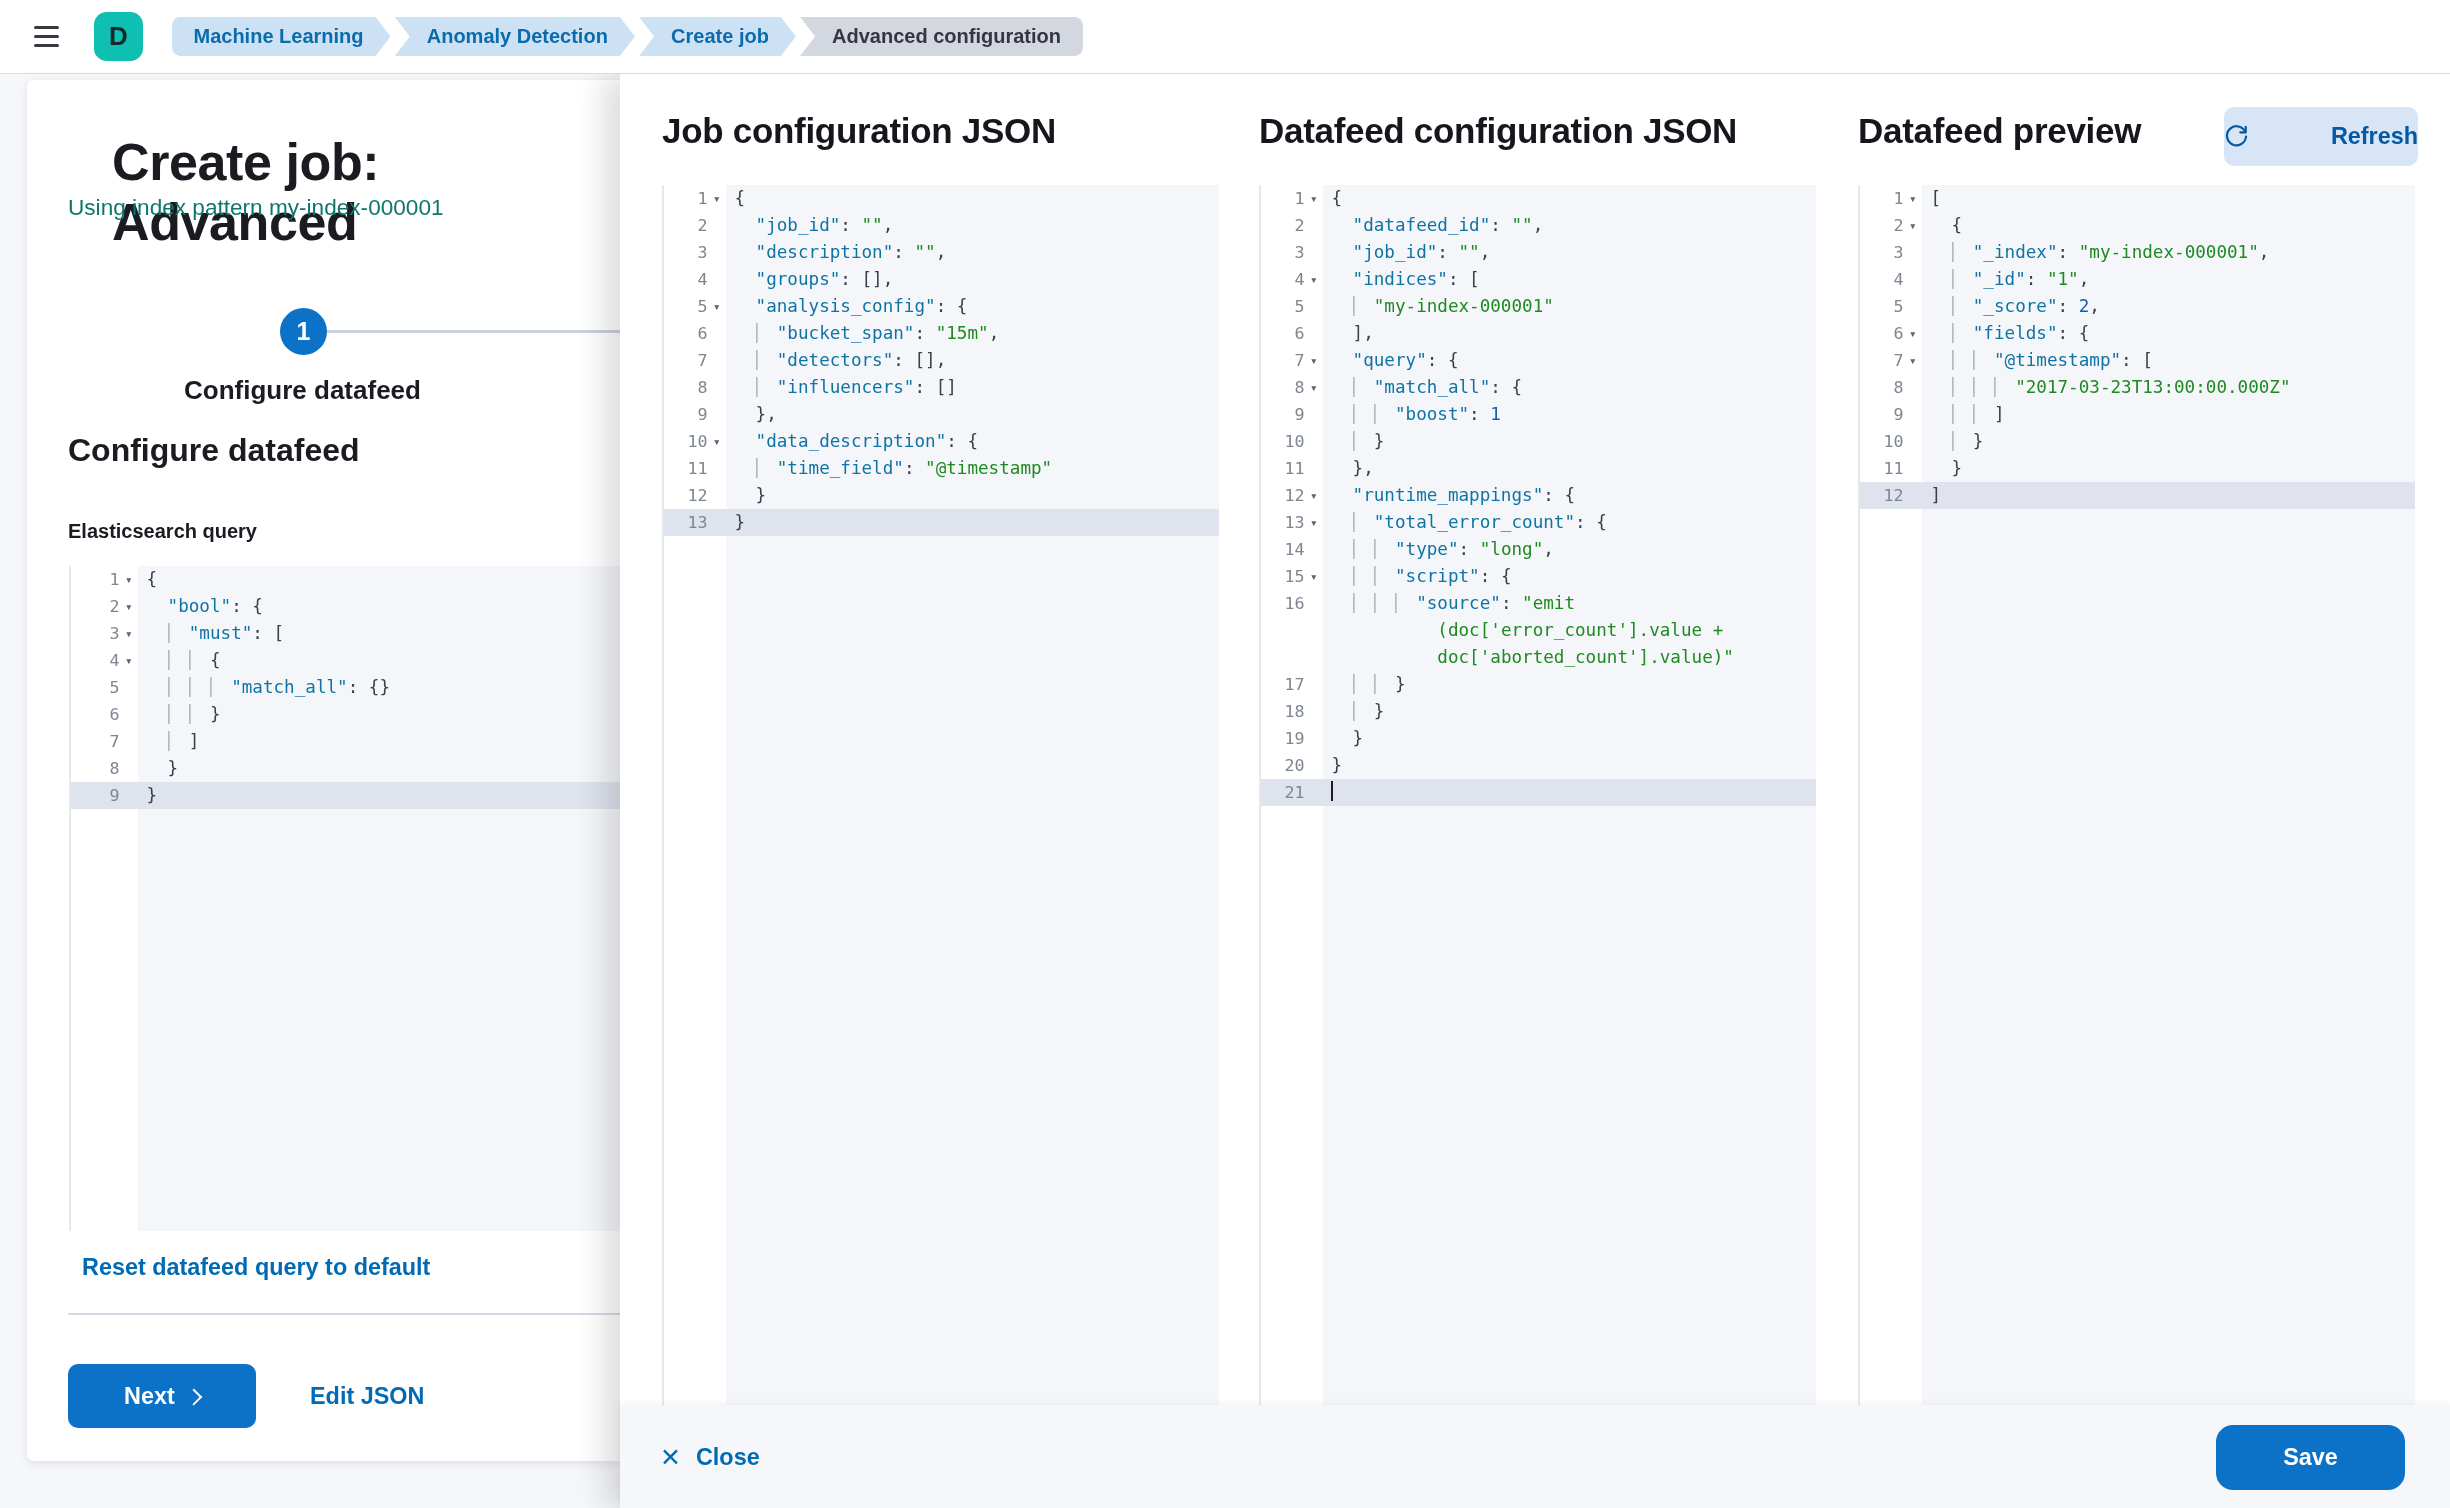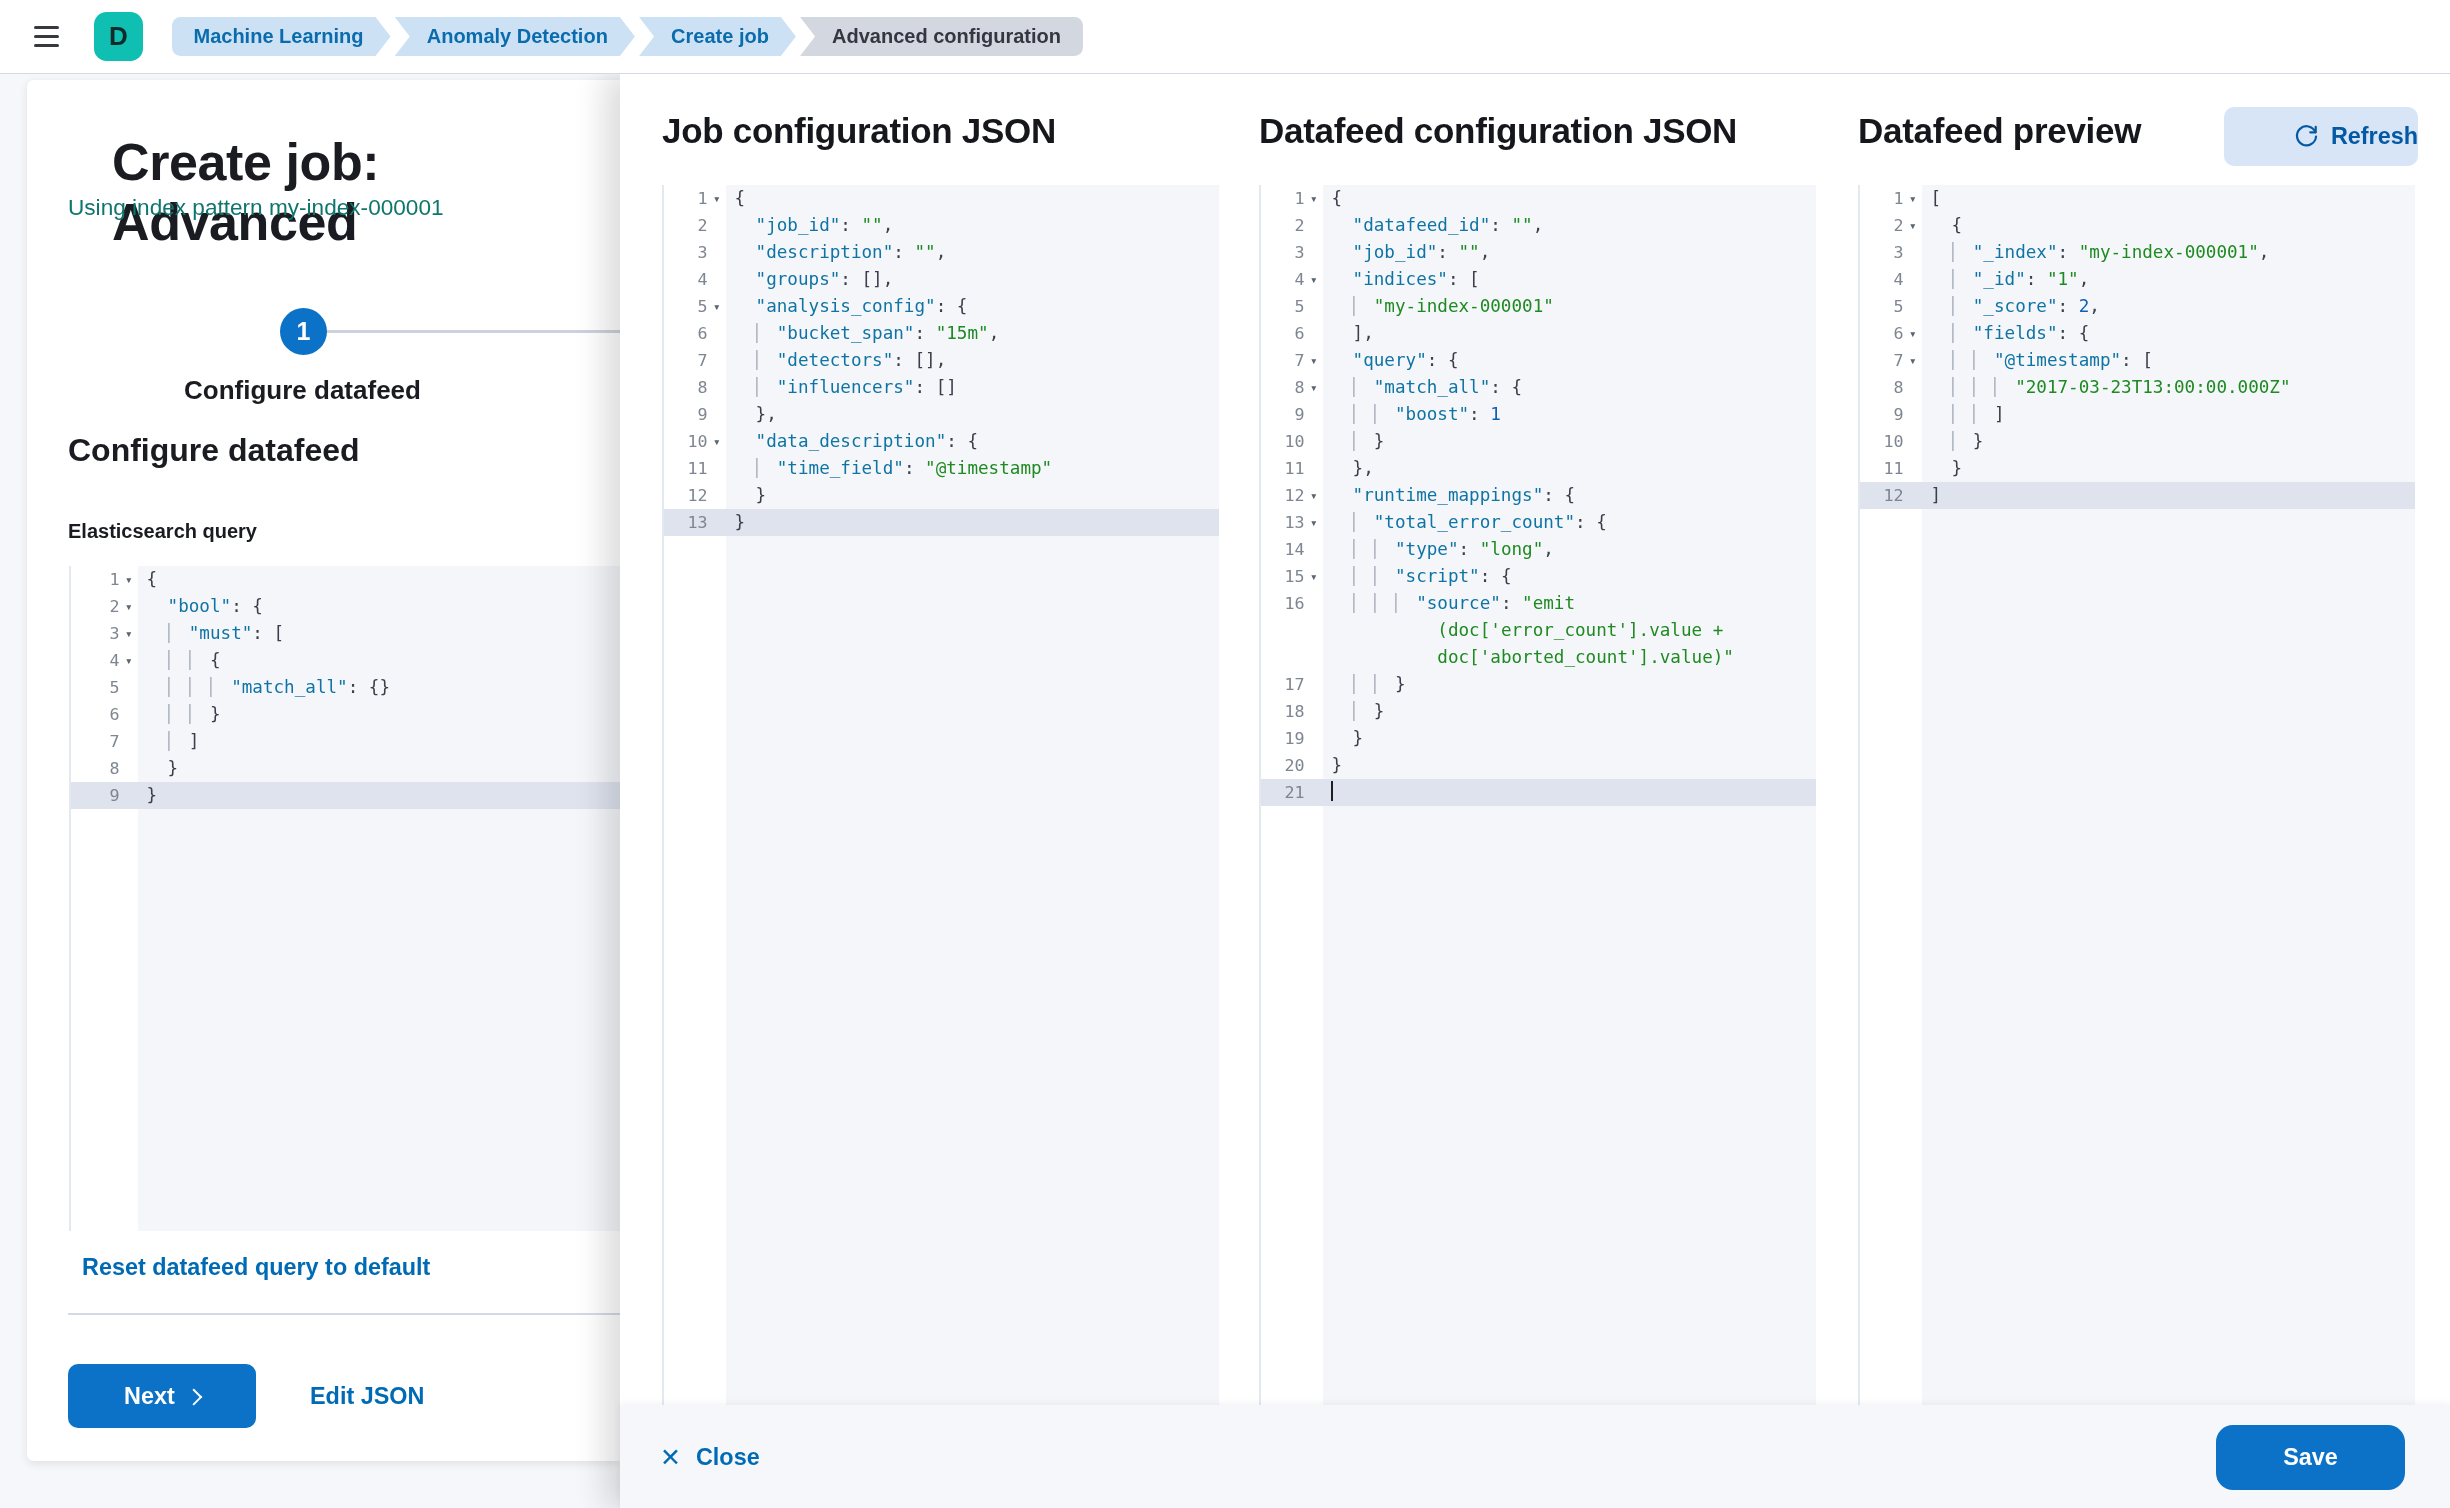--- a/index.html
+++ b/index.html
@@ -83,21 +83,21 @@
   .edit-json-link{position:absolute;left:283px;top:1303px;font-size:23.4px;font-weight:600;color:var(--c-link);cursor:pointer;}
   
   .flyout{
     position:absolute;left:620px;top:74px;width:2100px;height:1435px;background:#fff;
     box-shadow:-15px 0 30px rgba(0,0,0,.14);z-index:10;
   }
   .col-title{position:absolute;top:37px;font-size:35px;font-weight:700;color:#16171c;letter-spacing:-0.3px;}
   .refresh-button{
     position:absolute;left:1604px;top:33px;width:194px;height:59px;border-radius:10px;
     background:var(--c-refresh_bg);color:var(--c-refresh_text);font-size:23.4px;font-weight:600;
-    border:none;display:flex;align-items:center;justify-content:flex-end;gap:11.7px;cursor:pointer;
+    border:none;display:flex;align-items:center;justify-content:space-between;gap:11.7px;cursor:pointer;
     font-family:inherit;
   }
   .flyout-footer{
     position:absolute;left:0;top:1331px;width:1830px;height:105px;background:#f5f7fa;
     box-shadow:0 -2.5px 6.7px rgba(0,0,0,.05);display:flex;align-items:center;justify-content:space-between;
     padding:0 45px 0 40px;
   }
   .close-link{display:flex;align-items:center;gap:15px;color:var(--c-link);font-size:23.4px;font-weight:600;cursor:pointer;}
   .close-x{font-size:25px;font-weight:400;line-height:1;}
   .save-button{

